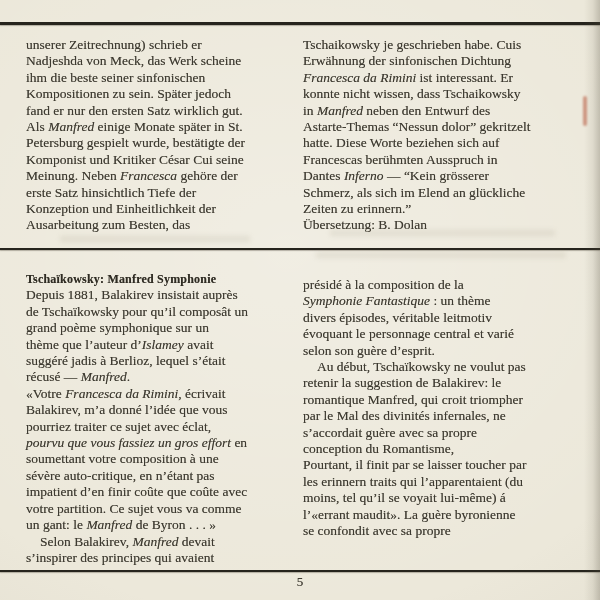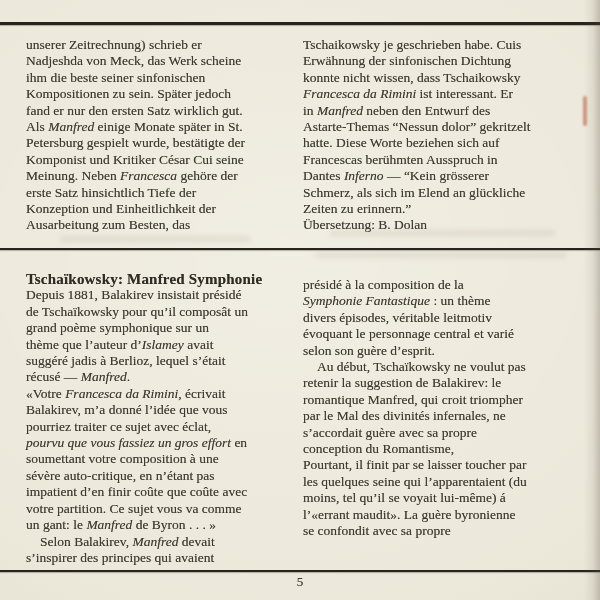--- a/index.html
+++ b/index.html
@@ -50,21 +50,21 @@
   .col-french-right { left: 303px; top: 277px; width: 292px; }
 
   .tline {
     white-space: nowrap;
   }
   .tline.indent { padding-left: 14px; }
   .tline.alignright { padding-right: 22px; }
   .tline .it { font-style: italic; }
   .tline .bd { font-weight: bold; }
   .tline[data-name="section-heading"] {
-    font-size: 15px;
+    font-size: 12px;
     letter-spacing: 0.2px;
     color: #2e2b23;
   }
 
   .page-number {
     position: absolute;
     top: 574px;
     left: 0;
     right: 0;
     text-align: center;
@@ -125,37 +125,37 @@
       <div class="tline" data-name="text-line"><span data-name="text-segment">Komponist und Kritiker César Cui seine</span></div>
       <div class="tline" data-name="text-line"><span data-name="text-segment">Meinung. Neben </span><span class="it" data-name="italic-text">Francesca</span><span data-name="text-segment"> gehöre der</span></div>
       <div class="tline" data-name="text-line"><span data-name="text-segment">erste Satz hinsichtlich Tiefe der</span></div>
       <div class="tline" data-name="text-line"><span data-name="text-segment">Konzeption und Einheitlichkeit der</span></div>
       <div class="tline" data-name="text-line"><span data-name="text-segment">Ausarbeitung zum Besten, das</span></div>
     </div>
 
   <div class="col col-german-right" data-name="german-text-right-column">
       <div class="tline" data-name="text-line"><span data-name="text-segment">Tschaikowsky je geschrieben habe. Cuis</span></div>
       <div class="tline" data-name="text-line"><span data-name="text-segment">Erwähnung der sinfonischen Dichtung</span></div>
+      <div class="tline" data-name="text-line"><span class="it" data-name="italic-text">Francesca da Rimini</span><span data-name="text-segment"> ist interessant. Er</span></div>
       <div class="tline" data-name="text-line"><span data-name="text-segment">konnte nicht wissen, dass Tschaikowsky</span></div>
-      <div class="tline" data-name="text-line"><span class="it" data-name="italic-text">Francesca da Rimini</span><span data-name="text-segment"> ist interessant. Er</span></div>
       <div class="tline" data-name="text-line"><span data-name="text-segment">in </span><span class="it" data-name="italic-text">Manfred</span><span data-name="text-segment"> neben den Entwurf des</span></div>
       <div class="tline" data-name="text-line"><span data-name="text-segment">Astarte-Themas “Nessun dolor” gekritzelt</span></div>
       <div class="tline" data-name="text-line"><span data-name="text-segment">hatte. Diese Worte beziehen sich auf</span></div>
       <div class="tline" data-name="text-line"><span data-name="text-segment">Francescas berühmten Ausspruch in</span></div>
       <div class="tline" data-name="text-line"><span data-name="text-segment">Dantes </span><span class="it" data-name="italic-text">Inferno</span><span data-name="text-segment"> — “Kein grösserer</span></div>
       <div class="tline" data-name="text-line"><span data-name="text-segment">Schmerz, als sich im Elend an glückliche</span></div>
       <div class="tline" data-name="text-line"><span data-name="text-segment">Zeiten zu erinnern.”</span></div>
       <div class="tline alignright" data-name="translation-credit"><span data-name="text-segment">Übersetzung: B. Dolan</span></div>
     </div>
 
   <div class="rule rule-middle" data-name="section-divider-rule"></div>
 
   <div class="col col-french-left" data-name="french-text-left-column">
       <div class="tline" data-name="section-heading"><span class="bd" data-name="bold-text">Tschaïkowsky: Manfred Symphonie</span></div>
-      <div class="tline" data-name="text-line"><span data-name="text-segment">Depuis 1881, Balakirev insistait présidé</span></div>
+      <div class="tline" data-name="text-line"><span data-name="text-segment">Depuis 1881, Balakirev insistait auprès</span></div>
       <div class="tline" data-name="text-line"><span data-name="text-segment">de Tschaïkowsky pour qu’il composât un</span></div>
       <div class="tline" data-name="text-line"><span data-name="text-segment">grand poème symphonique sur un</span></div>
       <div class="tline" data-name="text-line"><span data-name="text-segment">thème que l’auteur d’</span><span class="it" data-name="italic-text">Islamey</span><span data-name="text-segment"> avait</span></div>
       <div class="tline" data-name="text-line"><span data-name="text-segment">suggéré jadis à Berlioz, lequel s’était</span></div>
       <div class="tline" data-name="text-line"><span data-name="text-segment">récusé — </span><span class="it" data-name="italic-text">Manfred</span><span data-name="text-segment">.</span></div>
       <div class="tline" data-name="text-line"><span data-name="text-segment">«Votre </span><span class="it" data-name="italic-text">Francesca da Rimini</span><span data-name="text-segment">, écrivait</span></div>
       <div class="tline" data-name="text-line"><span data-name="text-segment">Balakirev, m’a donné l’idée que vous</span></div>
       <div class="tline" data-name="text-line"><span data-name="text-segment">pourriez traiter ce sujet avec éclat,</span></div>
       <div class="tline" data-name="text-line"><span class="it" data-name="italic-text">pourvu que vous fassiez un gros effort</span><span data-name="text-segment"> en</span></div>
       <div class="tline" data-name="text-line"><span data-name="text-segment">soumettant votre composition à une</span></div>
@@ -173,21 +173,21 @@
       <div class="tline" data-name="text-line"><span data-name="text-segment">divers épisodes, véritable leitmotiv</span></div>
       <div class="tline" data-name="text-line"><span data-name="text-segment">évoquant le personnage central et varié</span></div>
       <div class="tline" data-name="text-line"><span data-name="text-segment">selon son guère d’esprit.</span></div>
       <div class="tline indent" data-name="text-line"><span data-name="text-segment">Au début, Tschaïkowsky ne voulut pas</span></div>
       <div class="tline" data-name="text-line"><span data-name="text-segment">retenir la suggestion de Balakirev: le</span></div>
       <div class="tline" data-name="text-line"><span data-name="text-segment">romantique Manfred, qui croit triompher</span></div>
       <div class="tline" data-name="text-line"><span data-name="text-segment">par le Mal des divinités infernales, ne</span></div>
       <div class="tline" data-name="text-line"><span data-name="text-segment">s’accordait guère avec sa propre</span></div>
       <div class="tline" data-name="text-line"><span data-name="text-segment">conception du Romantisme,</span></div>
       <div class="tline" data-name="text-line"><span data-name="text-segment">Pourtant, il finit par se laisser toucher par</span></div>
-      <div class="tline" data-name="text-line"><span data-name="text-segment">les quelques seine qui l’apparentaient (du</span></div>
+      <div class="tline" data-name="text-line"><span data-name="text-segment">les erinnern traits qui l’apparentaient (du</span></div>
       <div class="tline" data-name="text-line"><span data-name="text-segment">moins, tel qu’il se voyait lui-même) á</span></div>
       <div class="tline" data-name="text-line"><span data-name="text-segment">l’«errant maudit». La guère byronienne</span></div>
       <div class="tline" data-name="text-line"><span data-name="text-segment">se confondit avec sa propre</span></div>
     </div>
 
   <div class="bleed bleed-1" data-name="ink-bleed-through"></div>
   <div class="bleed bleed-2" data-name="ink-bleed-through"></div>
   <div class="bleed bleed-3" data-name="ink-bleed-through"></div>
 
   <div class="rule rule-bottom" data-name="footer-rule"></div>

